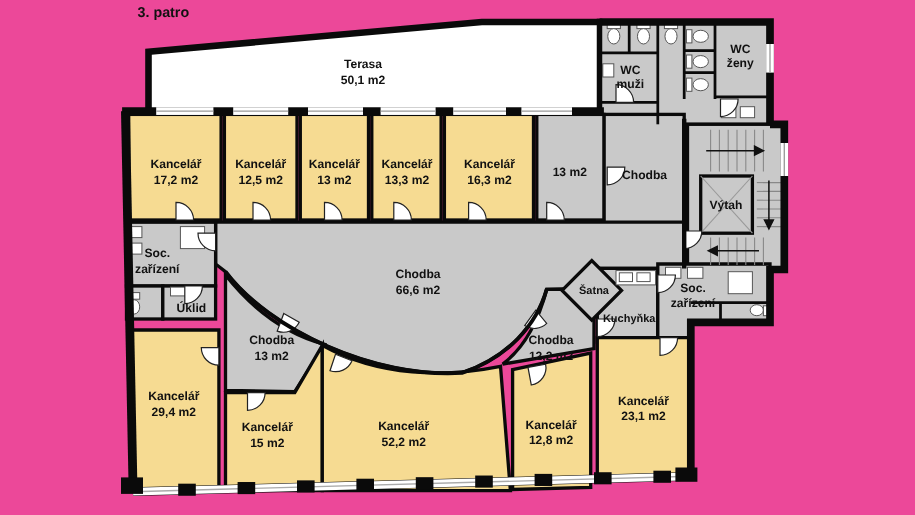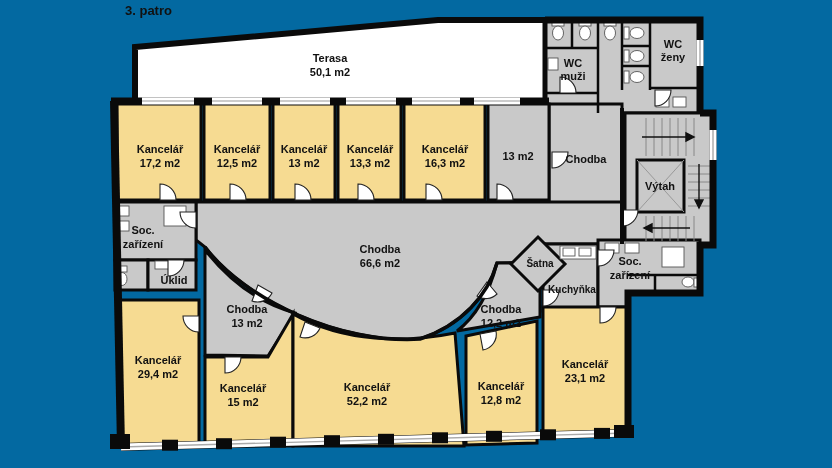--- a/index.html
+++ b/index.html
@@ -1,16 +1,16 @@
 <!DOCTYPE html>
 <html><head>
 <meta charset="utf-8">
 <style>
   html,body{margin:0;padding:0;background:#fff;}
-  .stage{position:relative;width:832px;height:468px;background:#0369a1;overflow:hidden;
+  .stage{position:relative;width:832px;height:468px;background:#ec4899;overflow:hidden;
          font-family:"Liberation Sans",sans-serif;}
   svg{display:block}
   .lbl{font:bold 11px "Liberation Sans",sans-serif;fill:#111;text-anchor:middle;}
   .lbl-s{font:bold 10px "Liberation Sans",sans-serif;fill:#111;text-anchor:middle;}
   .ttl{font:bold 13px "Liberation Sans",sans-serif;fill:#111;text-anchor:start;}
   .wall{stroke:#0a0a0a;fill:none;}
   .room{stroke:#0a0a0a;stroke-width:3;}
   .fix{fill:#fff;stroke:#555;stroke-width:0.9;}
   .door{fill:#fff;stroke:#222;stroke-width:1.1;}
   .tread{stroke:#888;stroke-width:1;}

